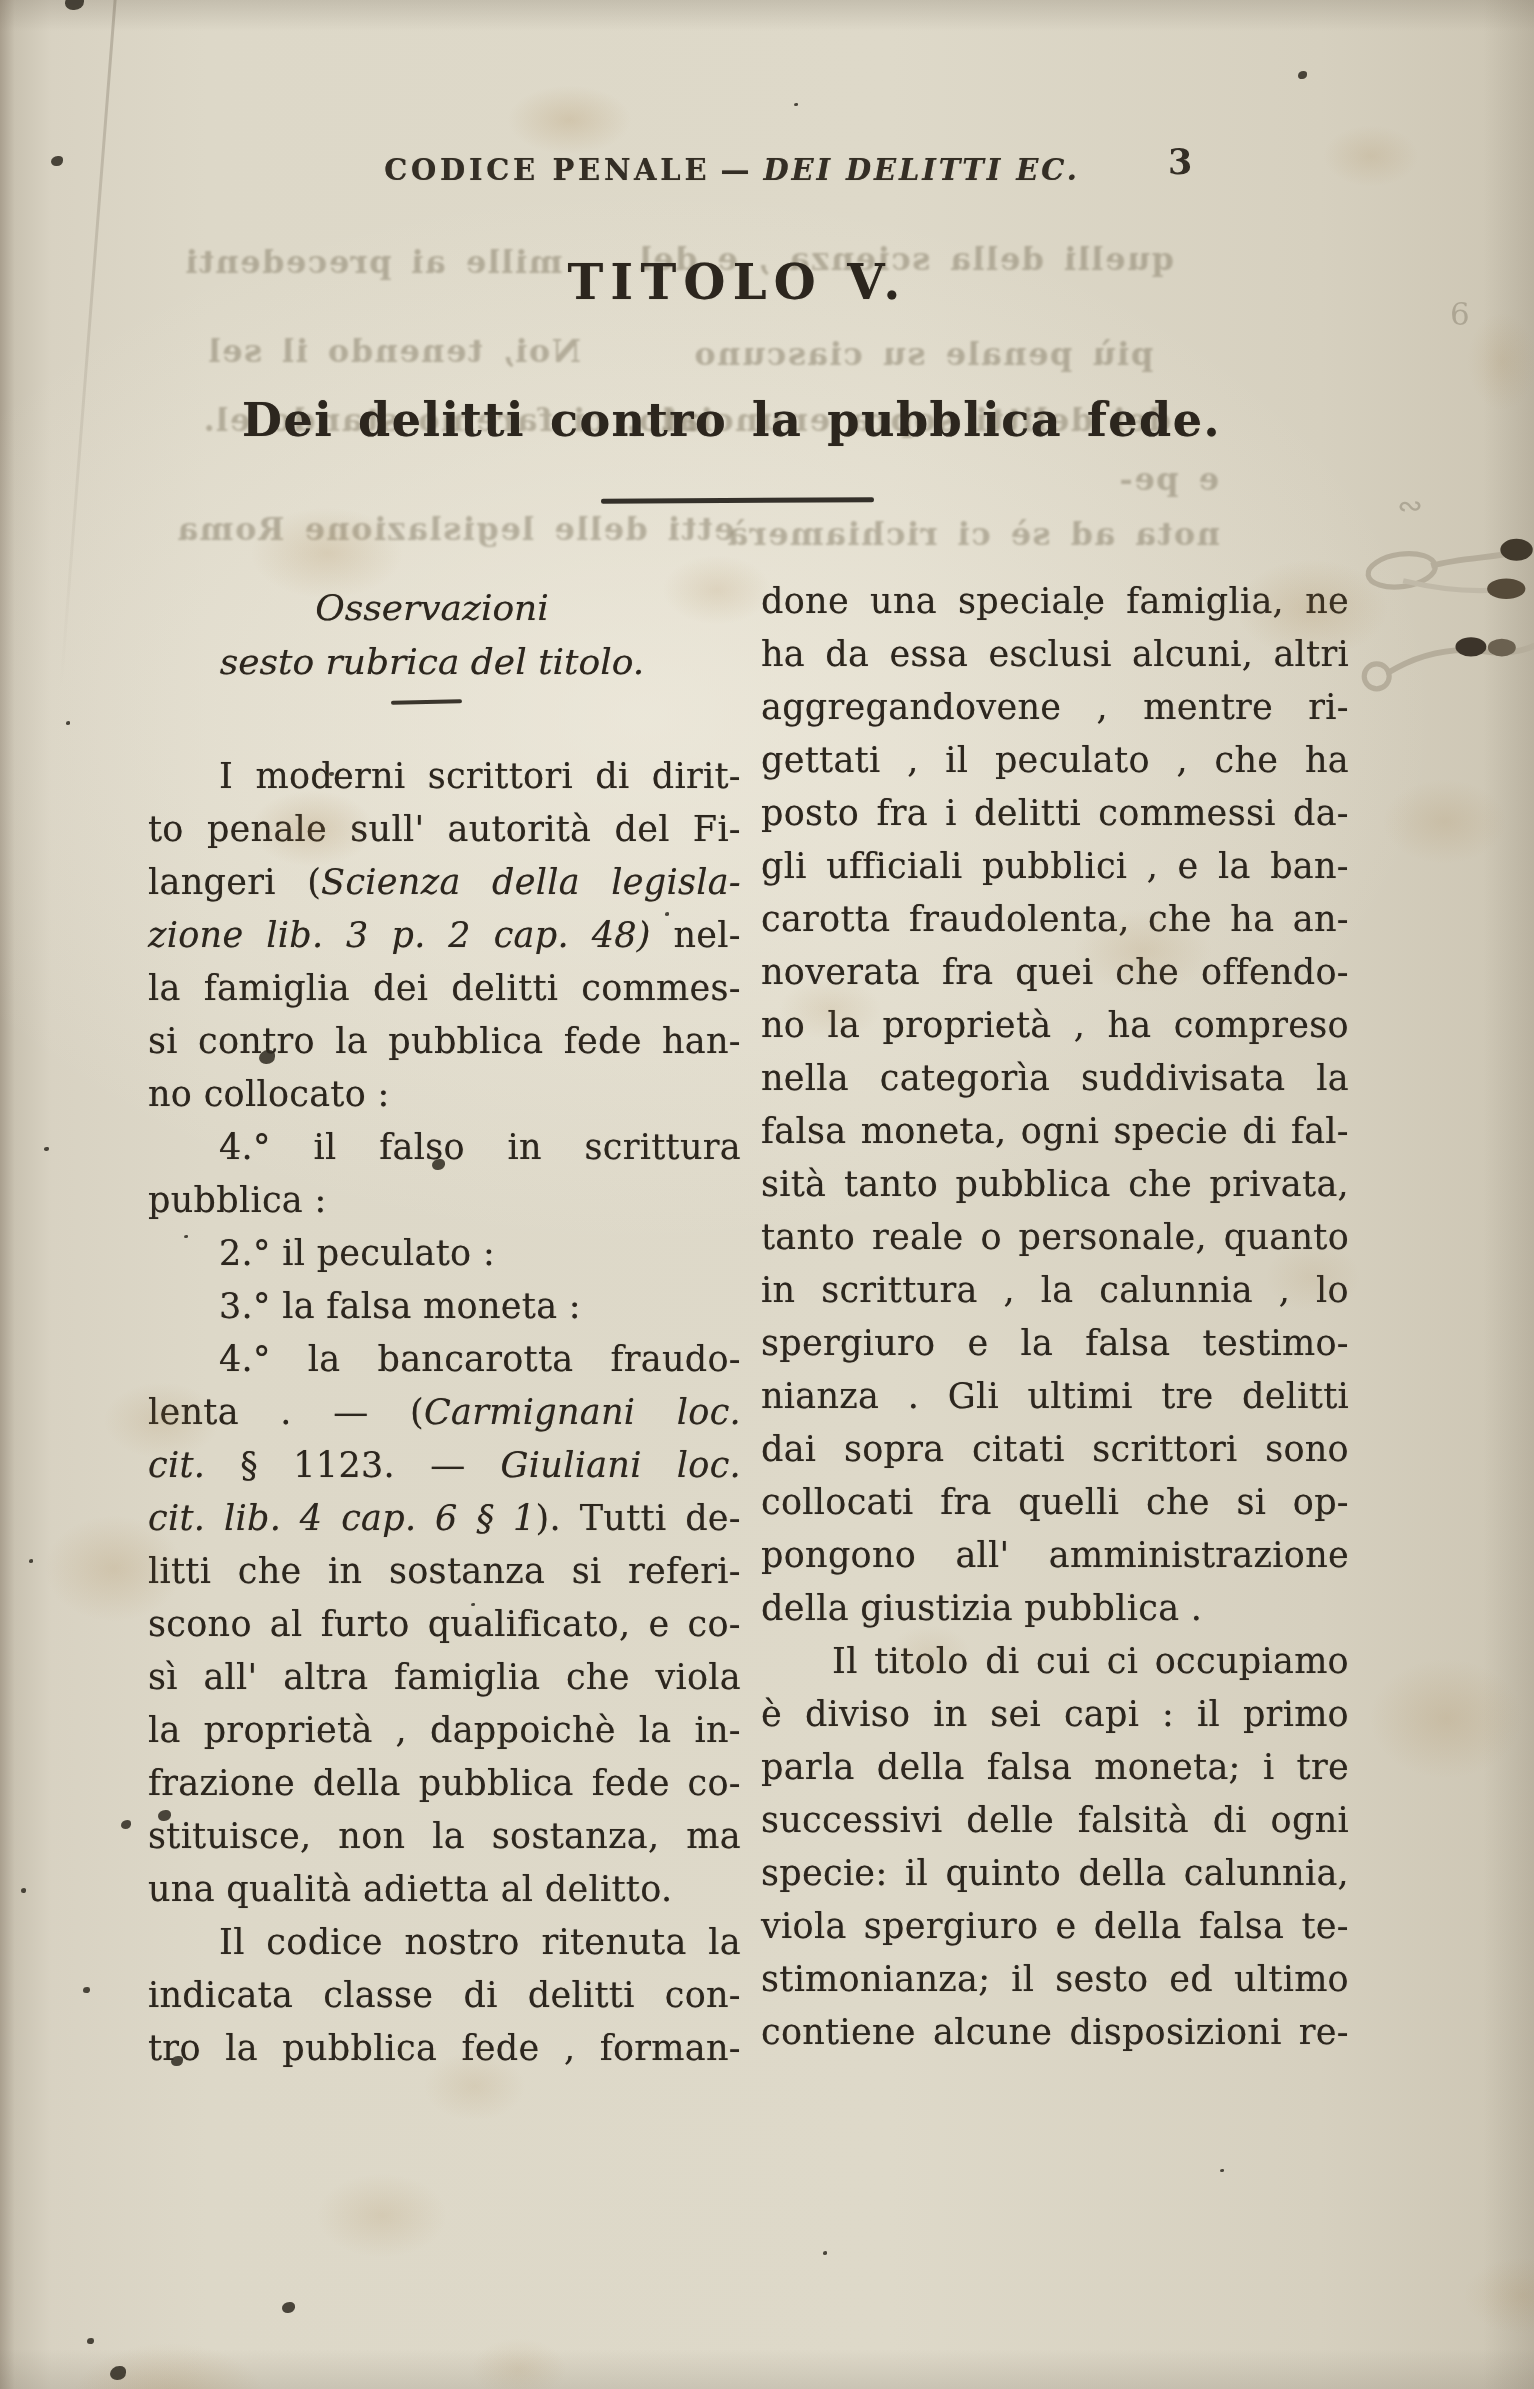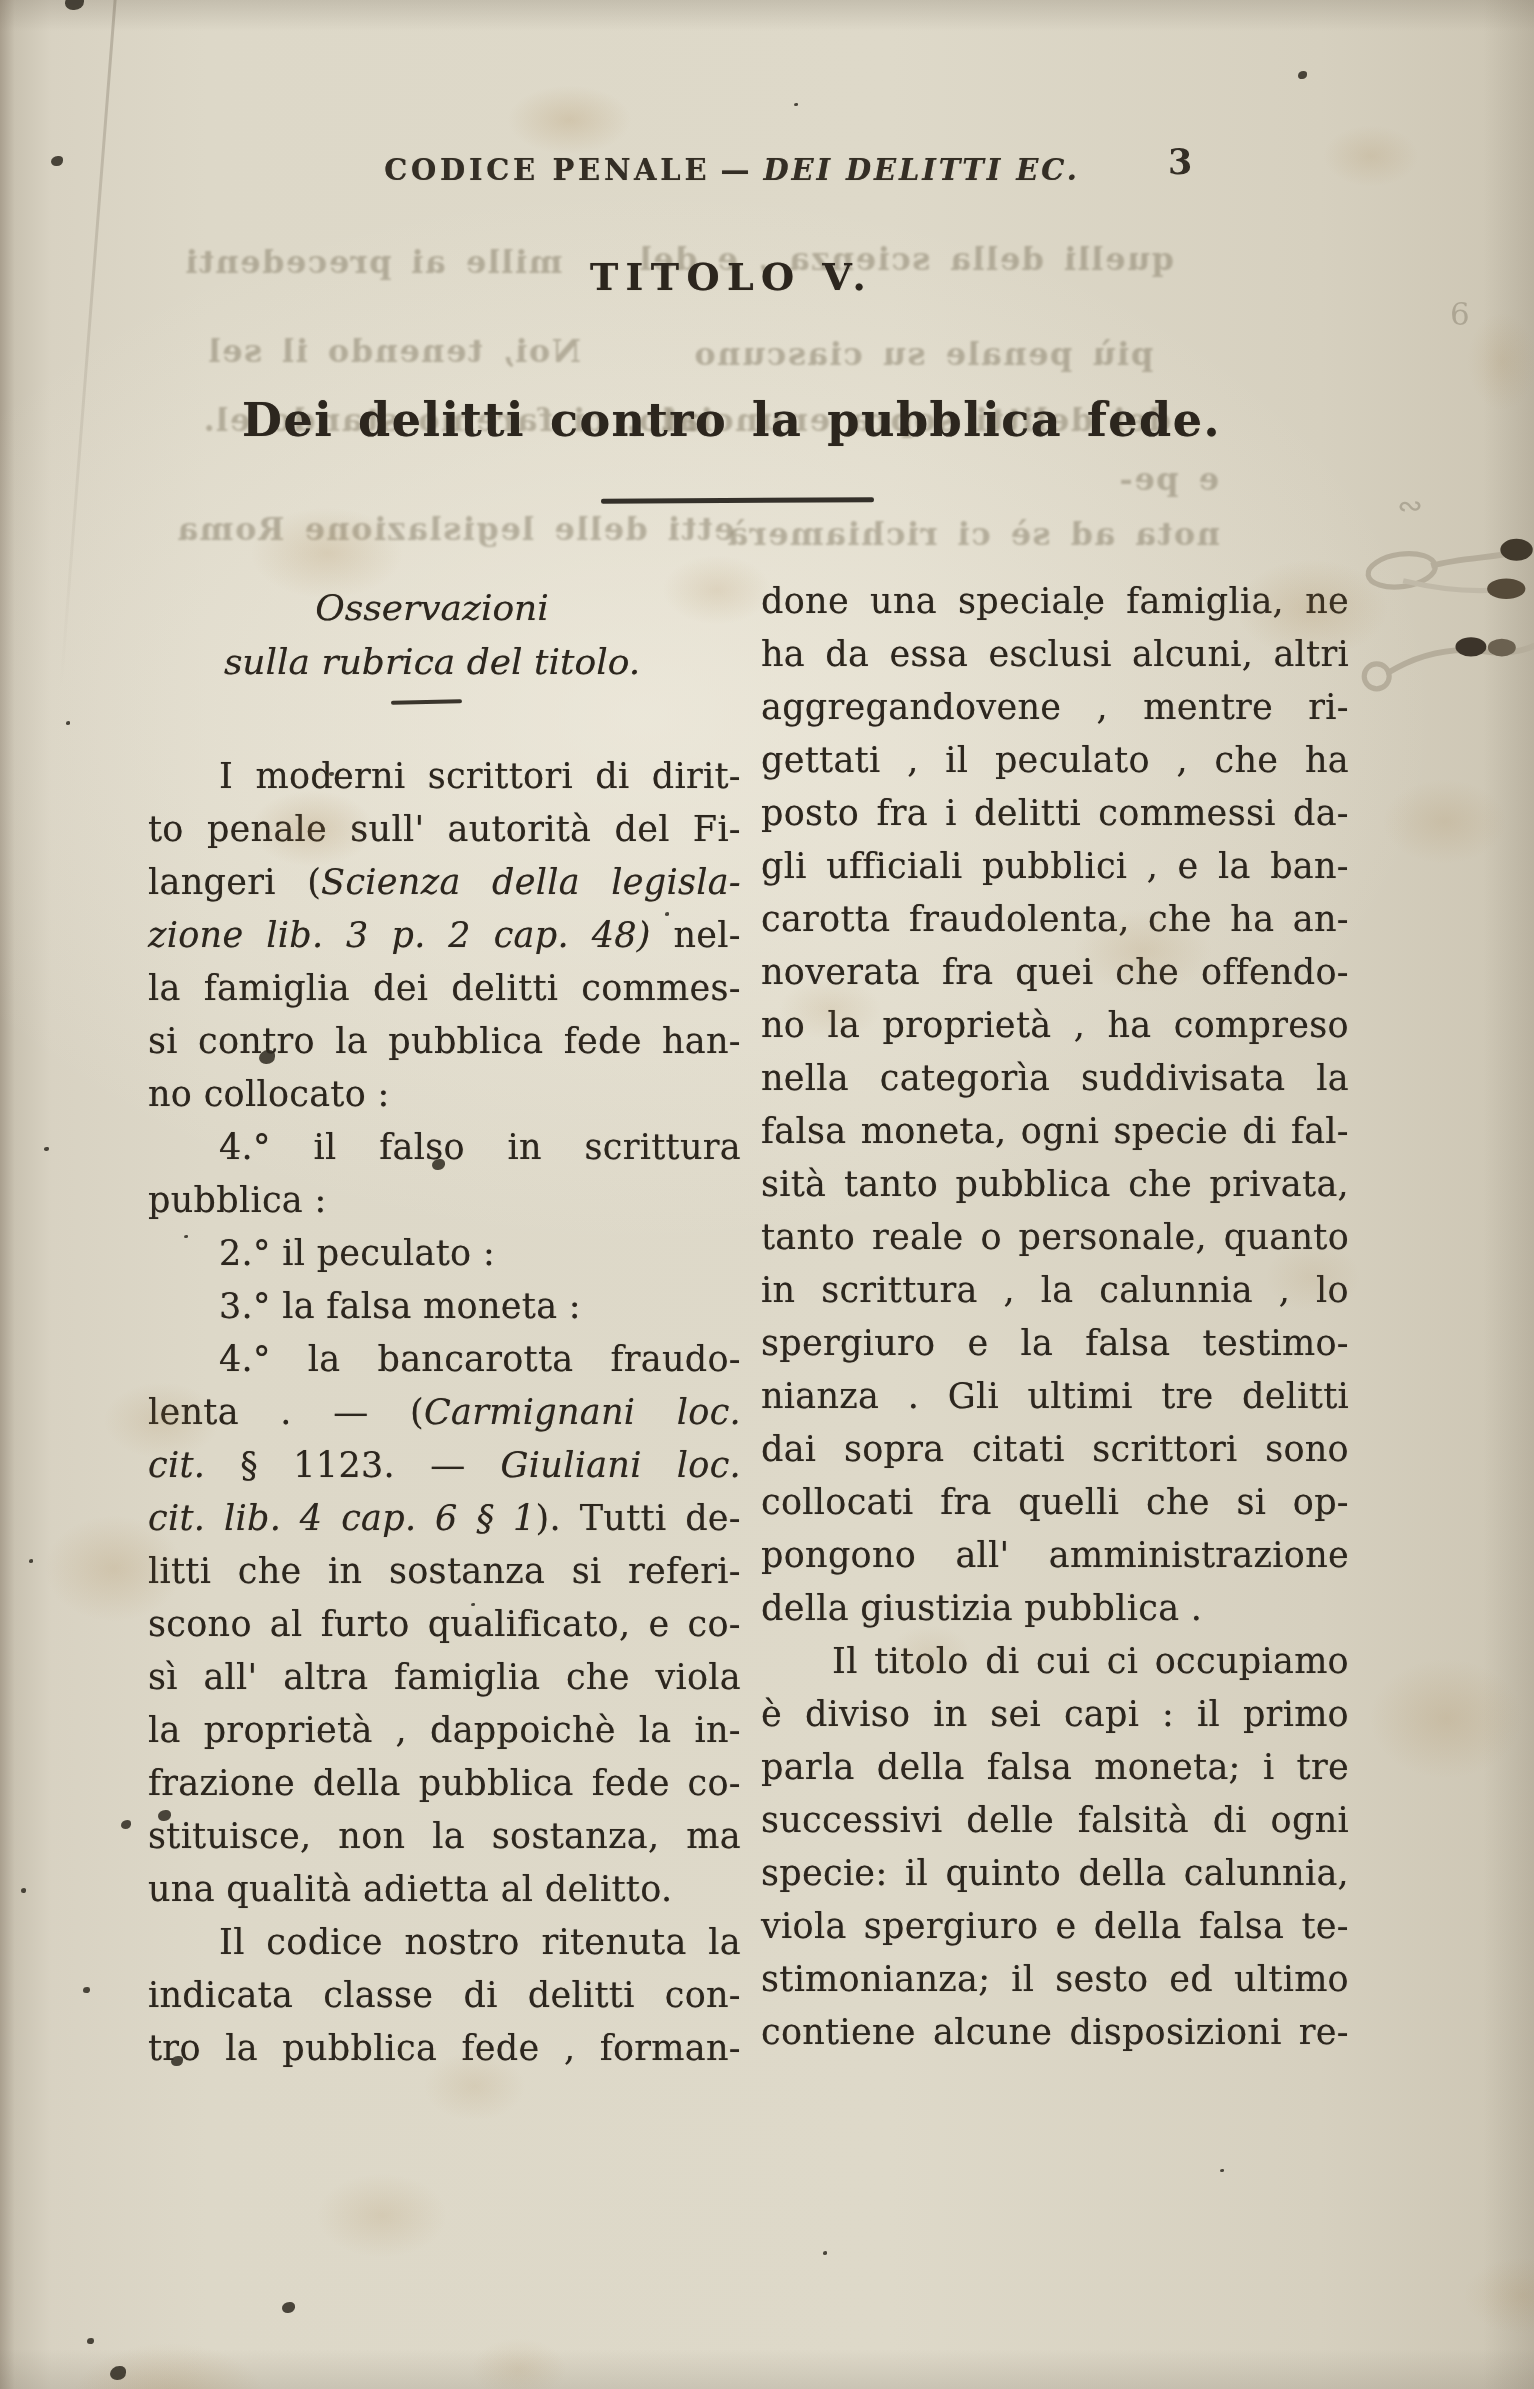--- a/index.html
+++ b/index.html
@@ -17,22 +17,22 @@
     background:linear-gradient(270deg,rgba(112,102,85,.20),rgba(112,102,85,0));}
   .crease{position:absolute;left:87px;top:-14.7px;width:2.9px;height:706px;border-radius:2.9px;
     background:linear-gradient(180deg,rgba(122,112,95,.38),rgba(122,112,95,0));
     transform:rotate(4.5deg);}
   .ink{color:#2c261e;text-shadow:0 0 0.7px rgba(44,38,30,.55);}
   .running-title{position:absolute;left:732px;top:153px;transform:translateX(-50%);
     white-space:nowrap;font-size:29px;font-weight:bold;letter-spacing:3.7px;color:#342e25;}
   .running-title .it{font-style:italic;letter-spacing:2.9px;margin-top:31px;}
   .running-title .dash{padding:0 10.3px;}
   .pgnum{position:absolute;left:1168px;top:141px;font-size:35px;font-weight:bold;color:#342e25;}
-  .doc-title{position:absolute;left:0;top:254px;width:1463px;text-align:center;
-    font-size:38px;font-weight:bold;letter-spacing:7.4px;}
+  .doc-title{position:absolute;left:6px;top:254px;width:1463px;text-align:center;
+    font-size:48px;font-weight:bold;letter-spacing:7.4px;}
   .doc-subtitle{position:absolute;left:0;top:393px;width:1463px;text-align:center;
     font-size:46px;font-weight:bold;letter-spacing:1.5px;word-spacing:7.4px;}
   .rule-main{position:absolute;left:601px;top:498px;width:273px;height:5.1px;
     background:#34302a;border-radius:2.2px;transform:rotate(-.3deg);}
   .sec-heading{position:absolute;left:136px;top:581px;width:592px;text-align:center;
     font-style:italic;font-size:36px;line-height:54px;}
   .rule-small{position:absolute;left:391px;top:700px;width:71px;height:4.4px;
     background:#3a352c;border-radius:2.2px;transform:rotate(-1.2deg);}
   .col{position:absolute;}
   #col-left{left:148px;top:750px;width:593px;}
@@ -76,21 +76,21 @@
     <span>CODICE PENALE</span><span class="dash">—</span><span class="it">DEI DELITTI EC.</span>
   </div>
   <div class="pgnum">3</div>
 
   <div class="doc-title ink">TITOLO V.</div>
   <div class="doc-subtitle ink">Dei delitti contro la pubblica fede.</div>
   <div class="rule-main"></div>
 
   <div class="sec-heading ink">
     <div>Osservazioni</div>
-    <div>sulla rubrica del titolo.</div>
+    <div>sesto rubrica del titolo.</div>
   </div>
   <div class="rule-small"></div>
 
   <div id="col-left" class="col ink">
       <div class="line j ind"><span class="r">I moderni scrittori di dirit-</span></div>
       <div class="line j"><span class="r">to penale sull' autorità del Fi-</span></div>
       <div class="line j"><span class="r">langeri (</span><span class="i">Scienza della legisla-</span></div>
       <div class="line j"><span class="i">zione lib. 3 p. 2 cap. 48)</span><span class="r"> nel-</span></div>
       <div class="line j"><span class="r">la famiglia dei delitti commes-</span></div>
       <div class="line j"><span class="r">si contro la pubblica fede han-</span></div>

